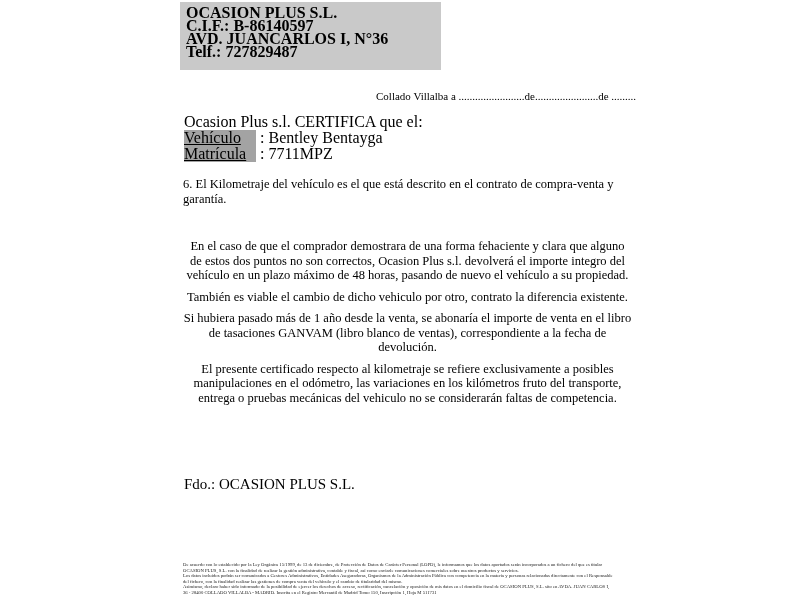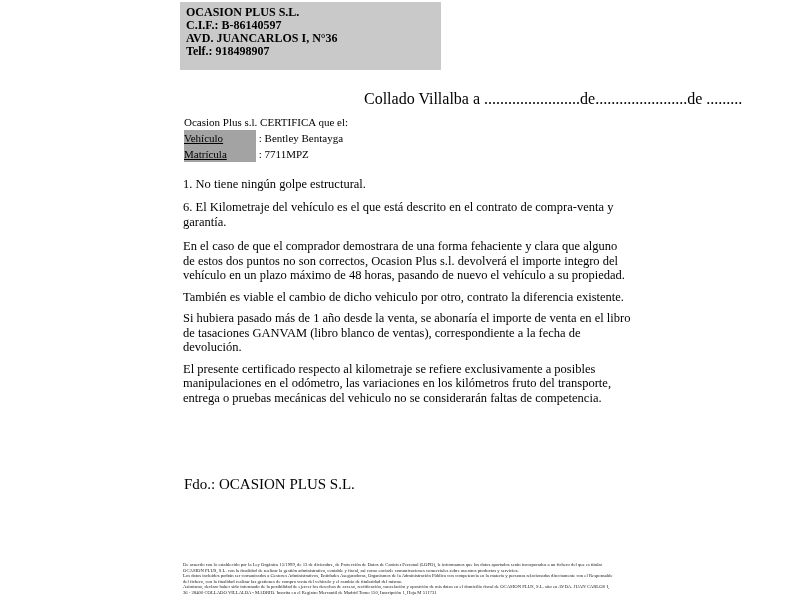--- a/index.html
+++ b/index.html
@@ -7,86 +7,85 @@
     position: relative; width: 800px; height: 600px;
     background: #ffffff; color: #000;
     font-family: "Liberation Serif", serif;
     overflow: hidden;
   }
   .header-box {
     position: absolute; left: 180px; top: 2px;
     width: 261px; height: 68px;
     background: #c9c9c9;
     box-sizing: border-box; padding: 4px 0 0 6px;
-    font-weight: bold; font-size: 12px; line-height: 13px;
+    font-weight: bold; font-size: 16px; line-height: 13px;
   }
   .header-box div { white-space: nowrap; }
   .date-line {
-    position: absolute; left: 364px; top: 90px;
-    font-size: 16px; white-space: nowrap;
+    position: absolute; left: 376px; top: 90px;
+    font-size: 11px; white-space: nowrap;
   }
   .cert-block {
     position: absolute; left: 184px; top: 114px;
-    font-size: 11px; line-height: 16px;
+    font-size: 16px; line-height: 16px;
   }
   .label-hl {
     display: inline-block; width: 72px;
     background: #a3a3a3; text-decoration: underline;
   }
   .points {
     position: absolute; left: 183px; top: 177px;
     width: 470px; font-size: 12.5px; line-height: 15px;
   }
   .points .pt { margin-bottom: 8px; }
   .paras {
     position: absolute; left: 183px; top: 239px;
     width: 449px; font-size: 12.5px; line-height: 14.5px;
   }
-  .paras .para { margin: 0 0 6px 0; }
+  .paras .para { margin: 0 0 6px 0; text-align: center; }
   .paras .para.gap { margin-bottom: 7px; }
   .signature {
     position: absolute; left: 184px; top: 476px;
     font-size: 15px;
   }
   .legal {
     position: absolute; left: 183px; top: 562px;
     width: 430px; font-size: 4.7px; line-height: 5.5px;
     color: #1a1a1a;
   }
 </style>
 </head>
 <body>
 
 <div class="page">
 
   <div class="header-box">
     <div>OCASION PLUS S.L.</div>
     <div>C.I.F.: B-86140597</div>
     <div>AVD. JUANCARLOS I, N°36</div>
-    <div>Telf.: 918498907</div>
+    <div>Telf.: 727829487</div>
   </div>
 
   <div class="date-line">Collado Villalba a ........................de.......................de .........</div>
 
   <div class="cert-block">
     <div>Ocasion Plus s.l. CERTIFICA que el:</div>
     <div>
       <span class="label-hl">Vehículo</span>
       <span>:</span>
       <span>Bentley Bentayga</span>
     </div>
     <div>
       <span class="label-hl">Matrícula</span>
       <span>:</span>
       <span>7711MPZ</span>
     </div>
   </div>
 
   <div class="points">
-    <div class="pt">1. No tiene ningún golpe estructural.</div>
     <div class="pt">6. El Kilometraje del vehículo es el que está descrito en el contrato de compra-venta y garantía.</div>
   </div>
 
   <div class="paras">
     <div class="para gap">En el caso de que el comprador demostrara de una forma fehaciente y clara que alguno de estos dos puntos no son correctos, Ocasion Plus s.l. devolverá el importe integro del vehículo en un plazo máximo de 48 horas, pasando de nuevo el vehículo a su propiedad.</div>
     <div class="para gap">También es viable el cambio de dicho vehiculo por otro, contrato la diferencia existente.</div>
     <div class="para gap">Si hubiera pasado más de 1 año desde la venta, se abonaría el importe de venta en el libro de tasaciones GANVAM (libro blanco de ventas), correspondiente a la fecha de devolución.</div>
     <div class="para">El presente certificado respecto al kilometraje se refiere exclusivamente a posibles manipulaciones en el odómetro, las variaciones en los kilómetros fruto del transporte, entrega o pruebas mecánicas del vehiculo no se considerarán faltas de competencia.</div>
   </div>
 

